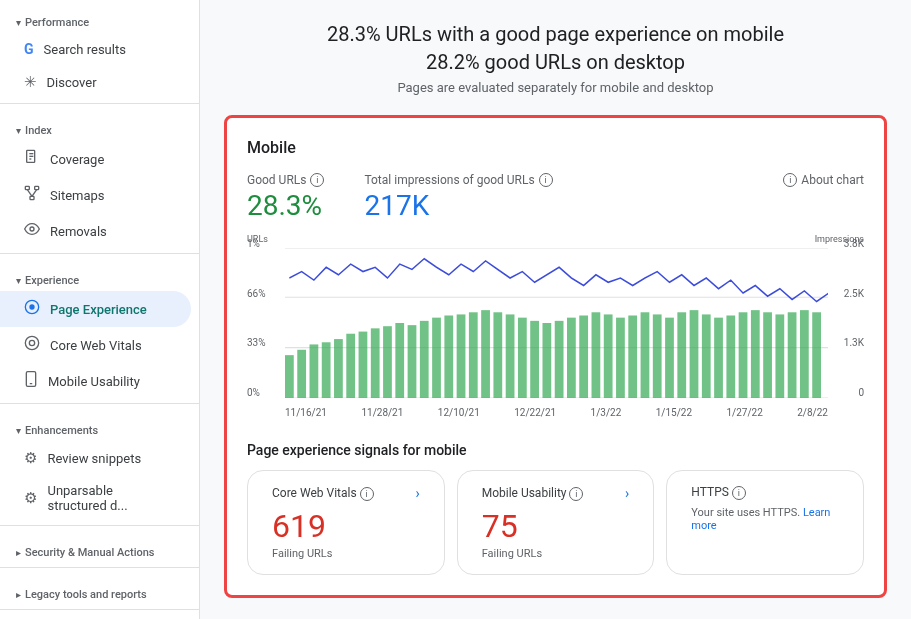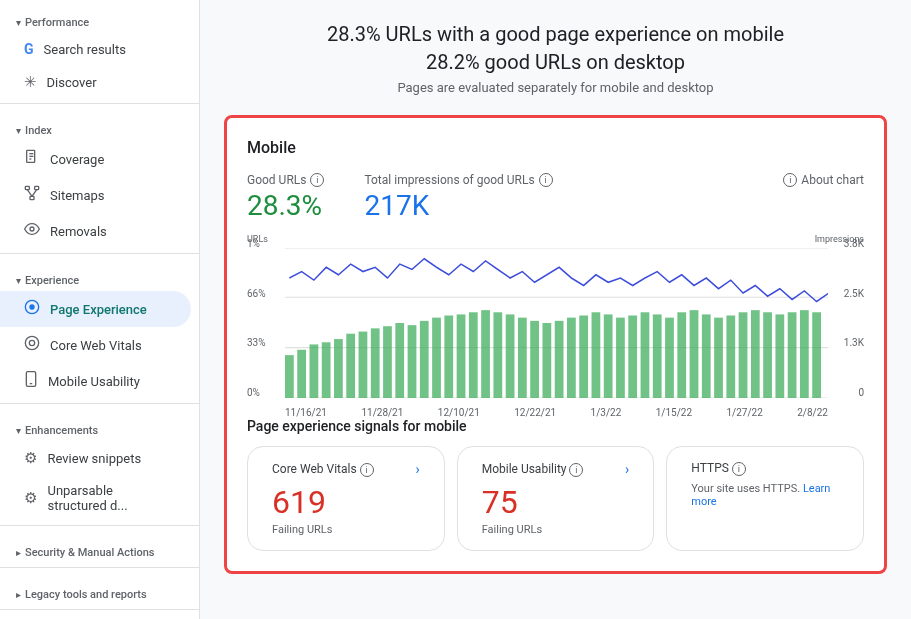--- a/index.html
+++ b/index.html
@@ -509,21 +509,21 @@
         <span>11/28/21</span>
         <span>12/10/21</span>
         <span>12/22/21</span>
         <span>1/3/22</span>
         <span>1/15/22</span>
         <span>1/27/22</span>
         <span>2/8/22</span>
       </div>
     </div>
 
-    <div style="">
+    <div style="margin-top: 24px;">
       <div class="signals-title">Page experience signals for mobile</div>
       <div class="signals-grid">
 
         <div class="signal-card">
           <div class="signal-card-header">
             <span>Core Web Vitals
               <span class="info-icon">i</span>
             </span>
             <span class="arrow">›</span>
           </div>

